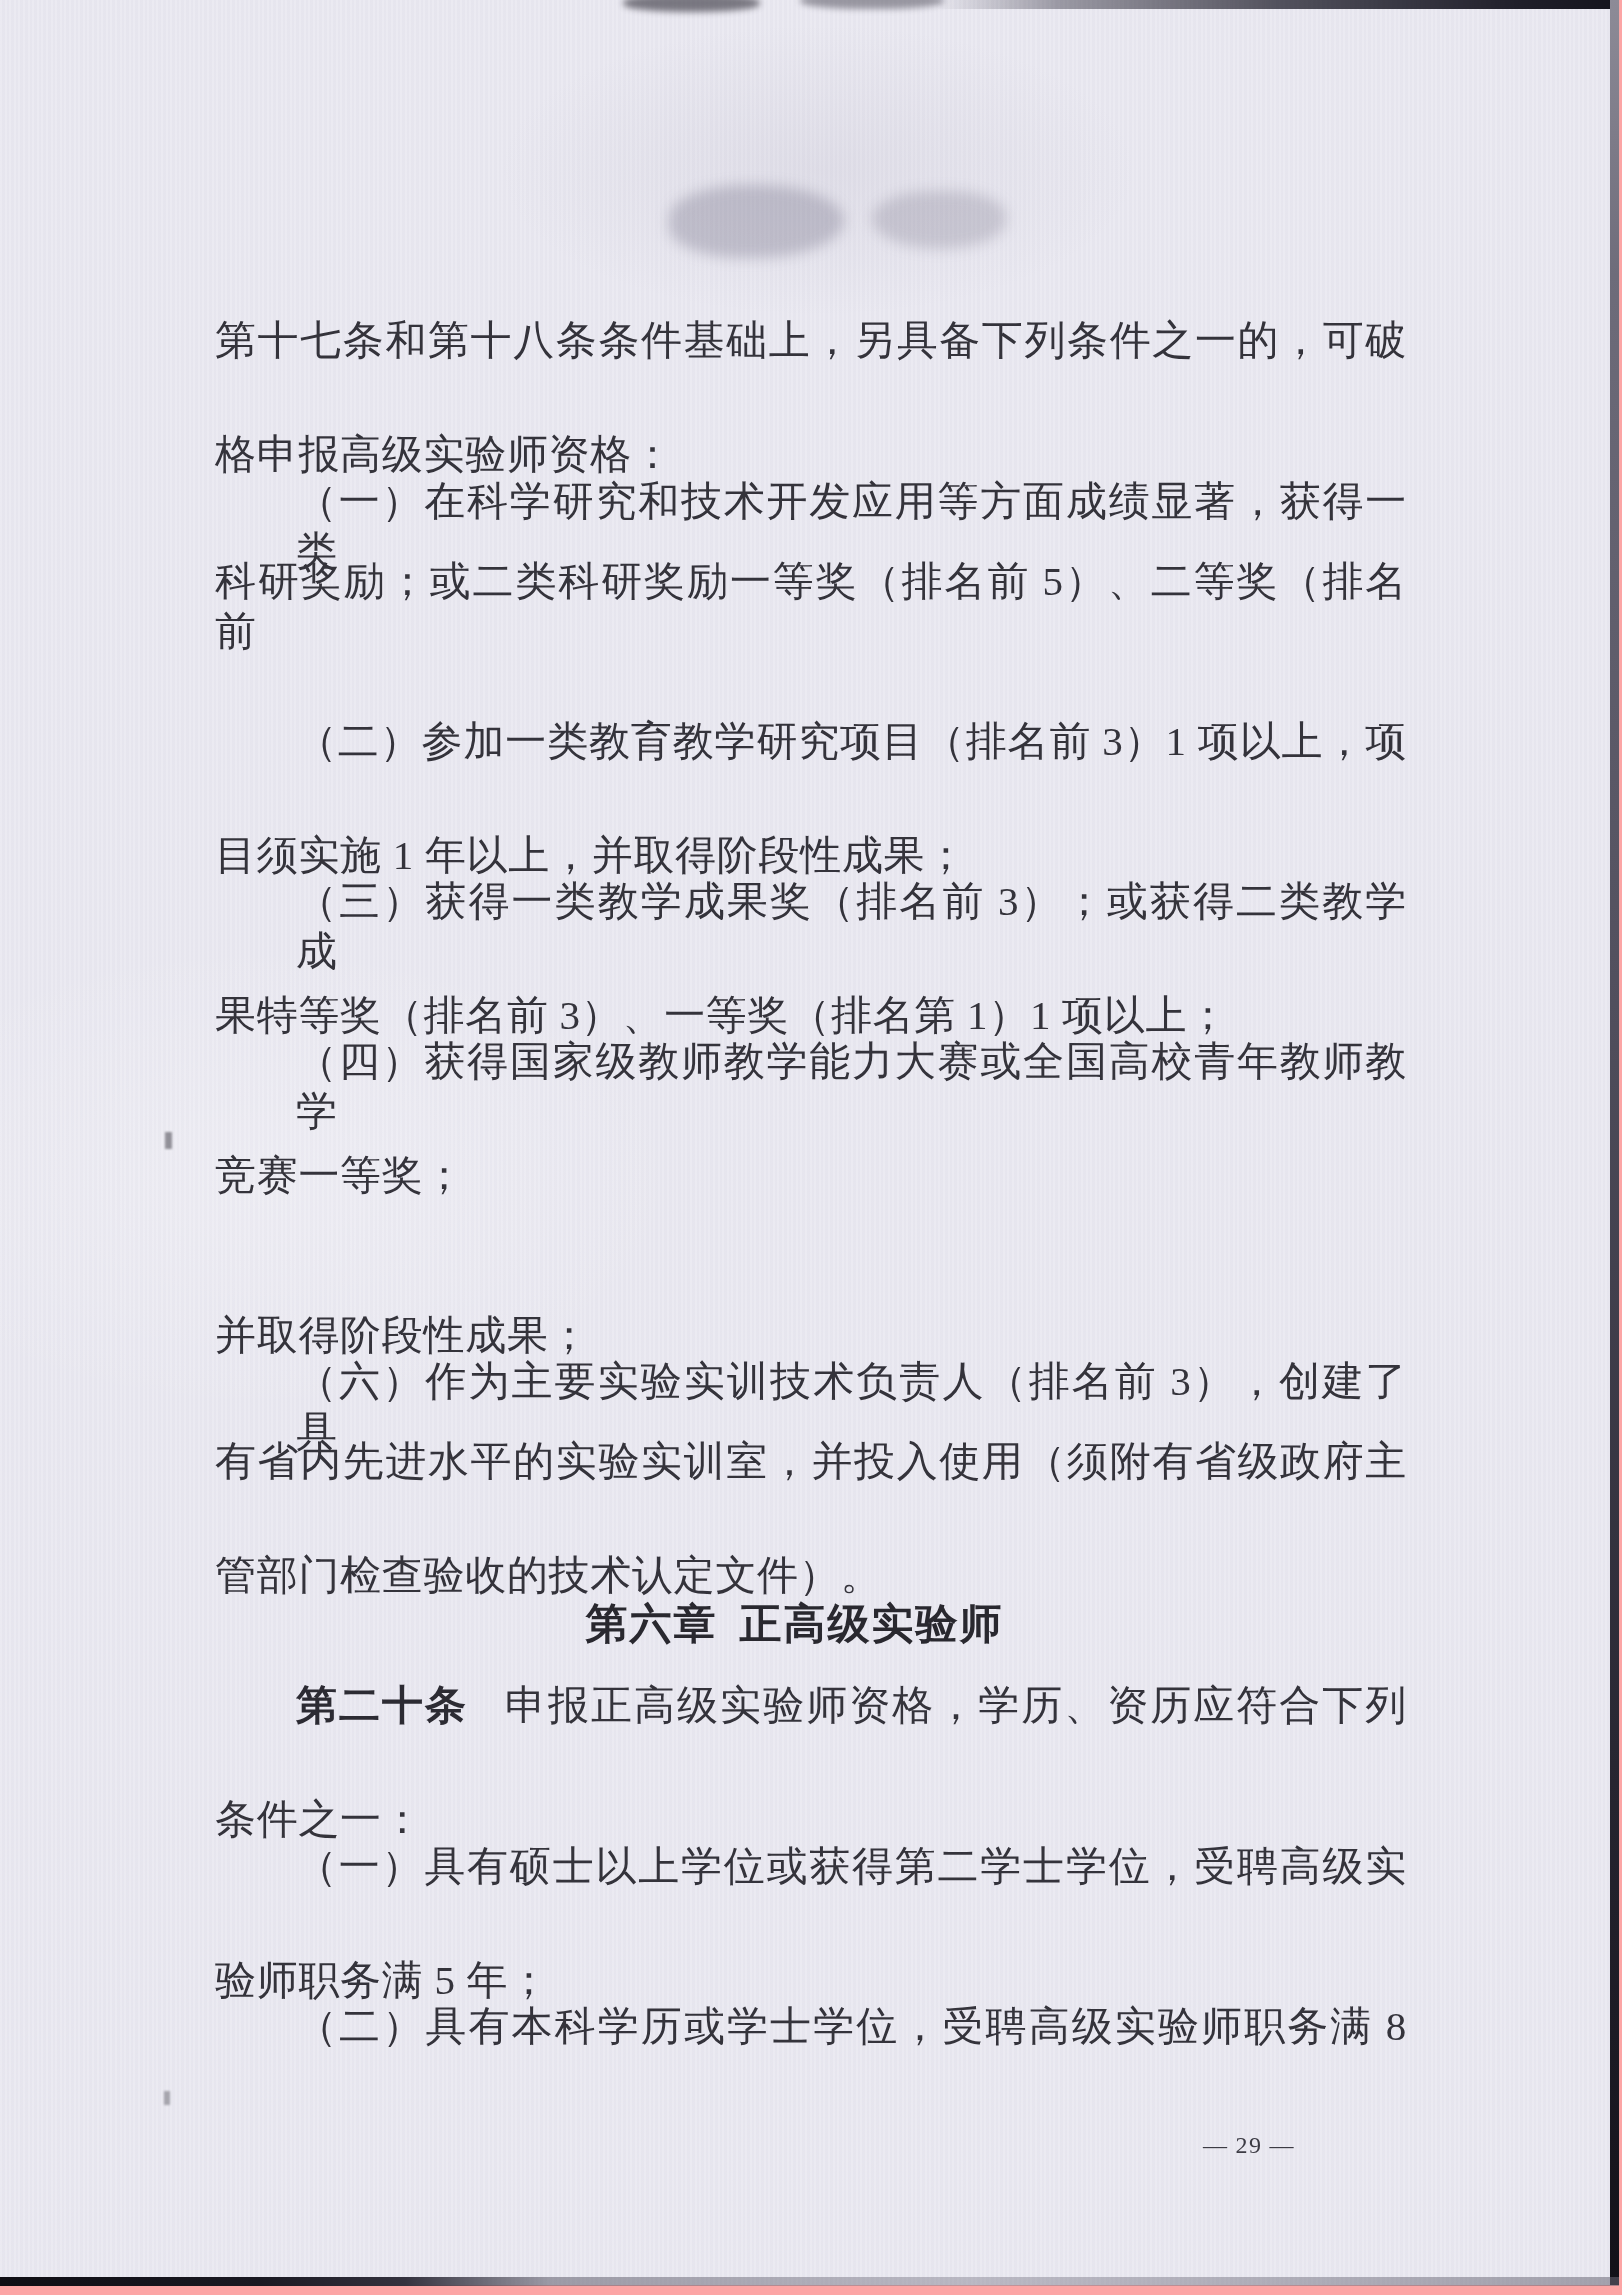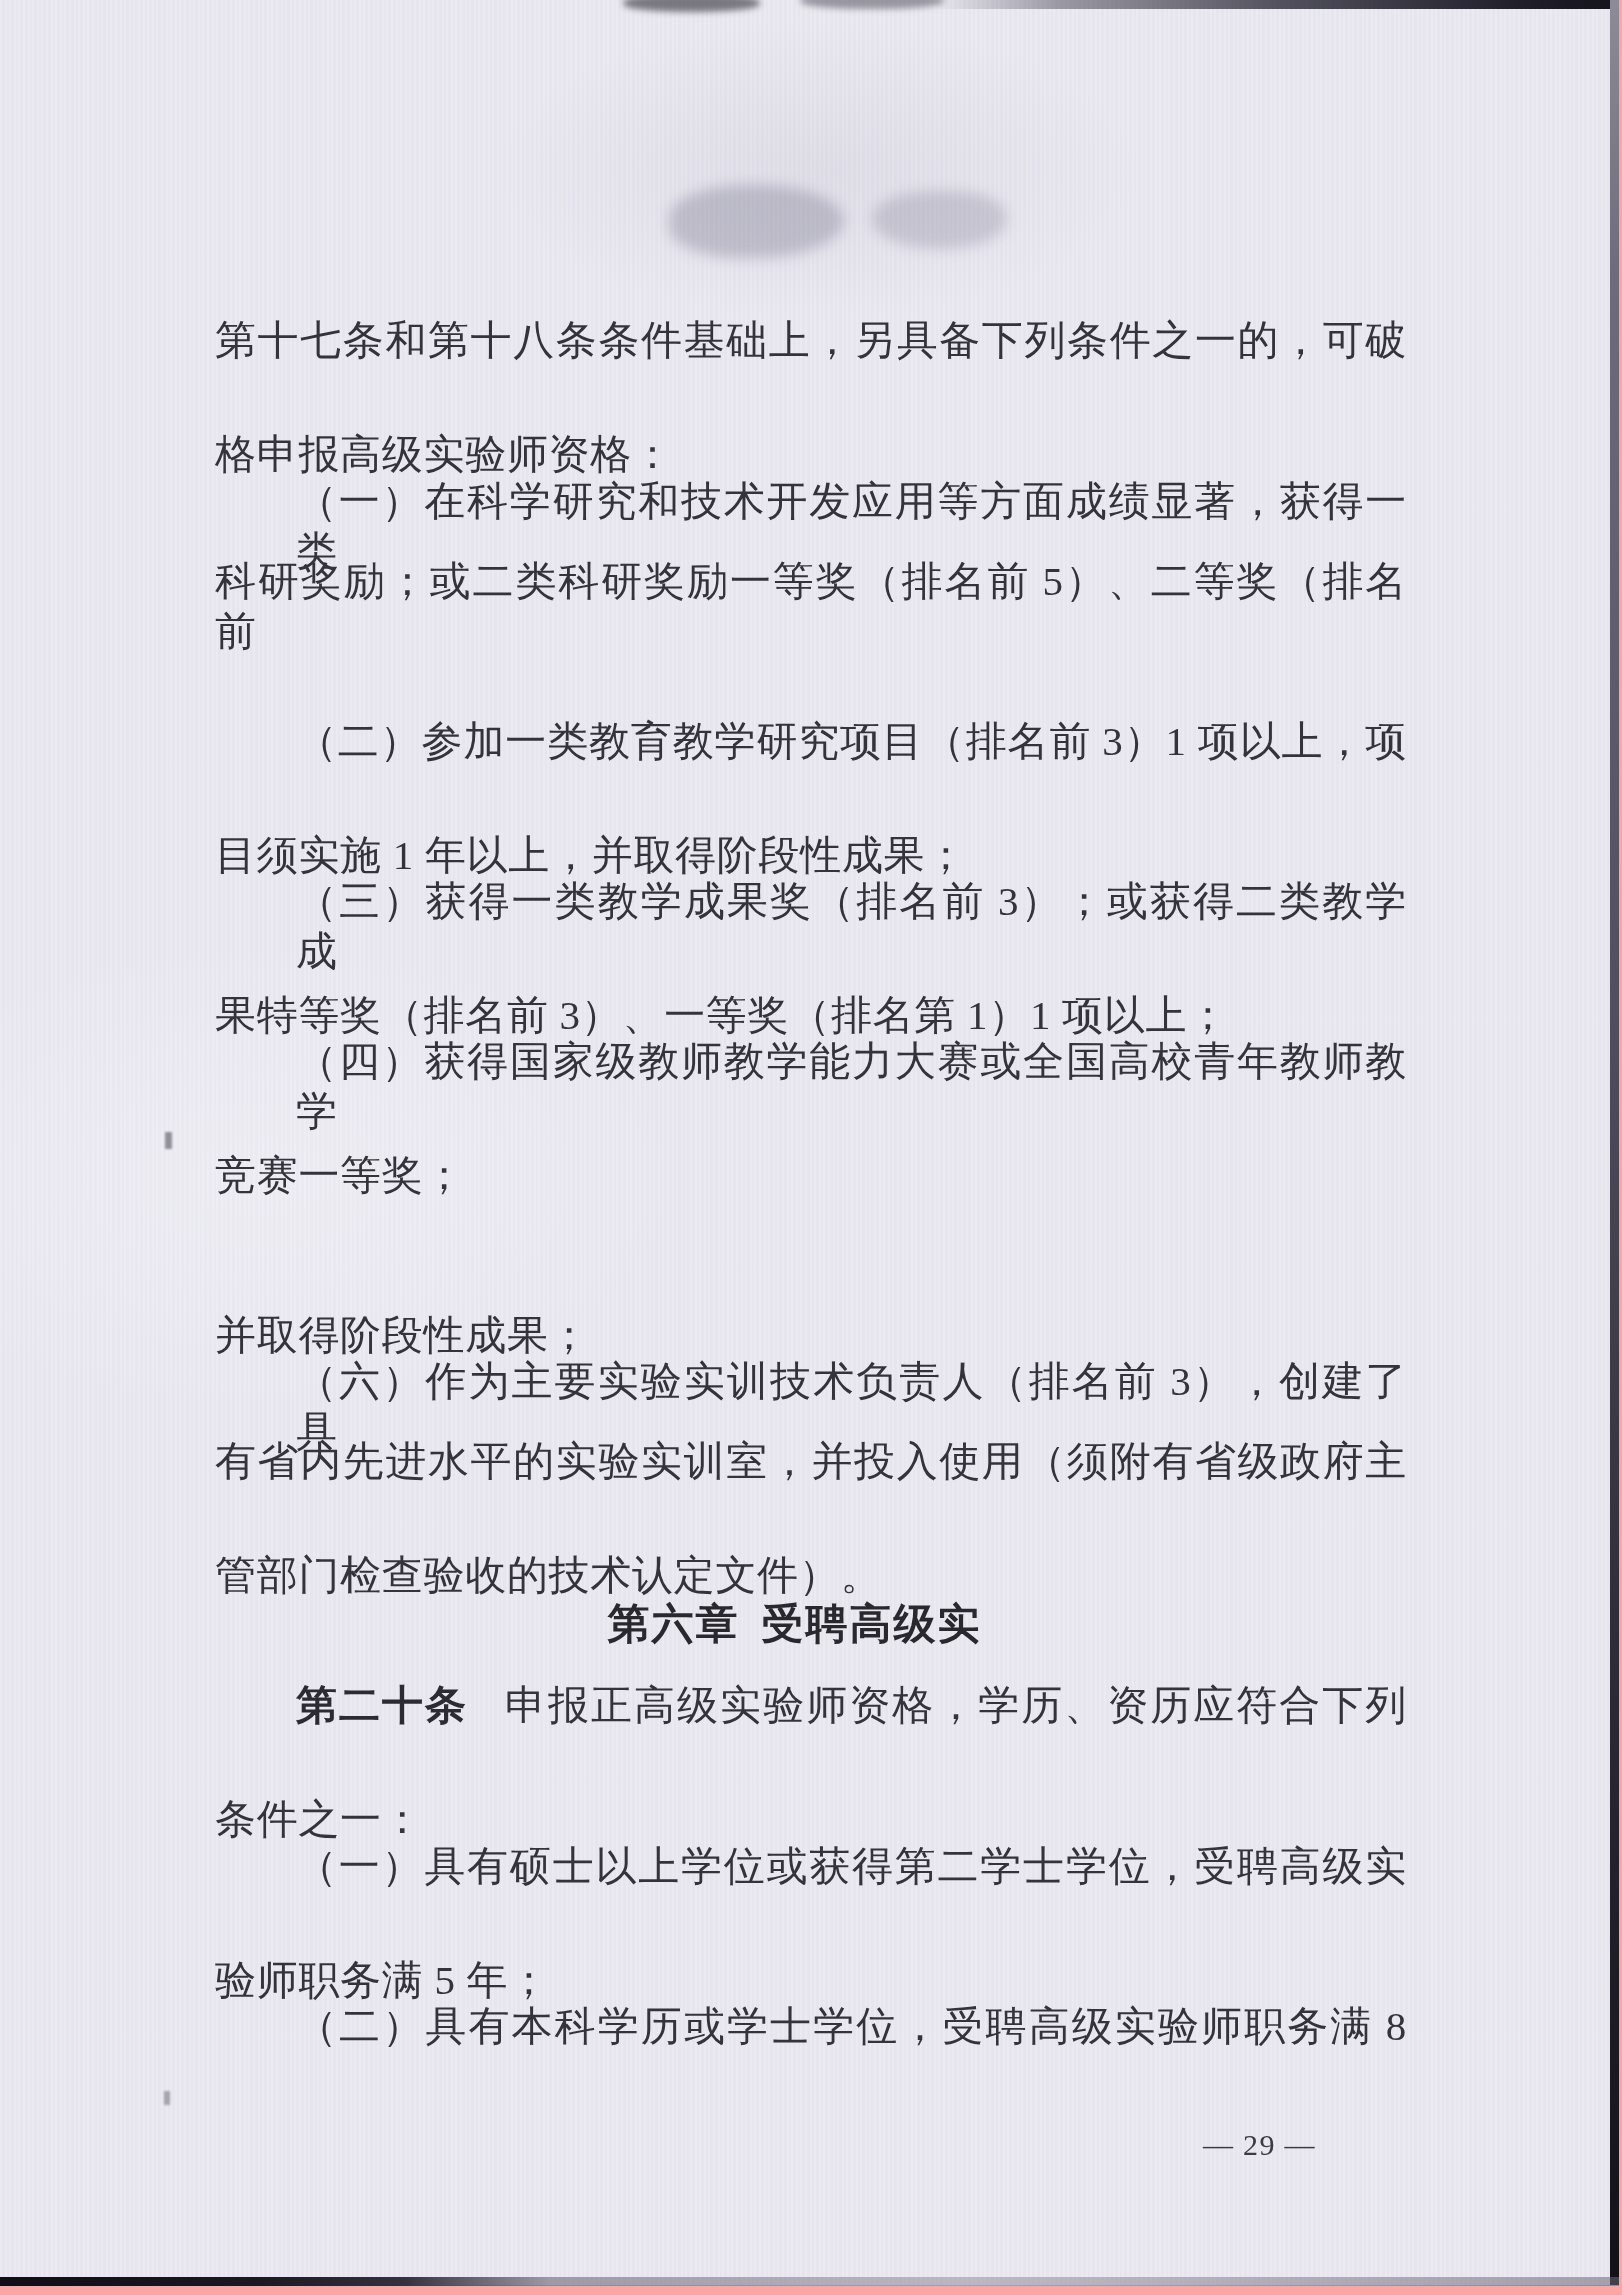--- a/index.html
+++ b/index.html
@@ -36,21 +36,21 @@
   #chapter-heading{
     position:absolute;left:0;top:1598px;width:1623px;
     text-align:center;transform:translateX(-17px);
     font-family:"Liberation Sans","DejaVu Sans",sans-serif;
     font-weight:700;font-size:42px;line-height:51px;
     color:#29282f;letter-spacing:2px;
   }
   #chapter-heading .chapter-number{margin-right:22px;margin-top:15px;}
   #page-number{
     position:absolute;left:1203px;top:2124px;width:196px;
-    font-size:30px;line-height:42px;color:#3c3b44;letter-spacing:1.3px;
+    font-size:24px;line-height:42px;color:#3c3b44;letter-spacing:1.3px;
     text-align:left;
   }
   
   .smudge{position:absolute;border-radius:45%;}
   #top-smudge-1{left:623px;top:-6.5px;width:137px;height:18.3px;background:#4a4852;opacity:.7;filter:blur(3.3px);}
   #top-smudge-2{left:800px;top:-7.9px;width:144px;height:17px;background:#565460;opacity:.55;filter:blur(3.3px);}
   #top-strip{
     position:absolute;left:936px;top:0;width:683px;height:8.5px;
     background:linear-gradient(to right, rgba(70,68,82,0) 0%, rgba(60,58,72,.45) 18%, rgba(45,44,56,.8) 50%, #201f2a 85%, #15141d 100%);
     filter:blur(0.7px);
@@ -99,21 +99,21 @@
     <div class="line full indent" style="top:876px">（三）获得一类教学成果奖（排名前 3）；或获得二类教学成</div>
     <div class="line short" style="top:956px">果特等奖（排名前 3）、一等奖（排名第 1）1 项以上；</div>
     <div class="line full indent" style="top:1036px">（四）获得国家级教师教学能力大赛或全国高校青年教师教学</div>
     <div class="line short" style="top:1116px">竞赛一等奖；</div>
     <div class="line short" style="top:1276px">并取得阶段性成果；</div>
     <div class="line full indent" style="top:1356px">（六）作为主要实验实训技术负责人（排名前 3），创建了具</div>
     <div class="line full" style="top:1436px">有省内先进水平的实验实训室，并投入使用（须附有省级政府主</div>
     <div class="line short" style="top:1516px">管部门检查验收的技术认定文件）。</div>
 
     <div id="chapter-heading">
-      <span class="chapter-number">第六章</span><span>受聘高级实</span>
+      <span class="chapter-number">第六章</span><span>正高级实验师</span>
     </div>
 
     <div class="line full indent" style="top:1680px">
       <span class="bold-label">第二十条</span><span>申报正高级实验师资格，学历、资历应符合下列</span>
     </div>
 
     <div class="line short" style="top:1760px">条件之一：</div>
     <div class="line full indent" style="top:1841px">（一）具有硕士以上学位或获得第二学士学位，受聘高级实</div>
     <div class="line short" style="top:1921px">验师职务满 5 年；</div>
     <div class="line full indent" style="top:2001px">（二）具有本科学历或学士学位，受聘高级实验师职务满 8</div>

